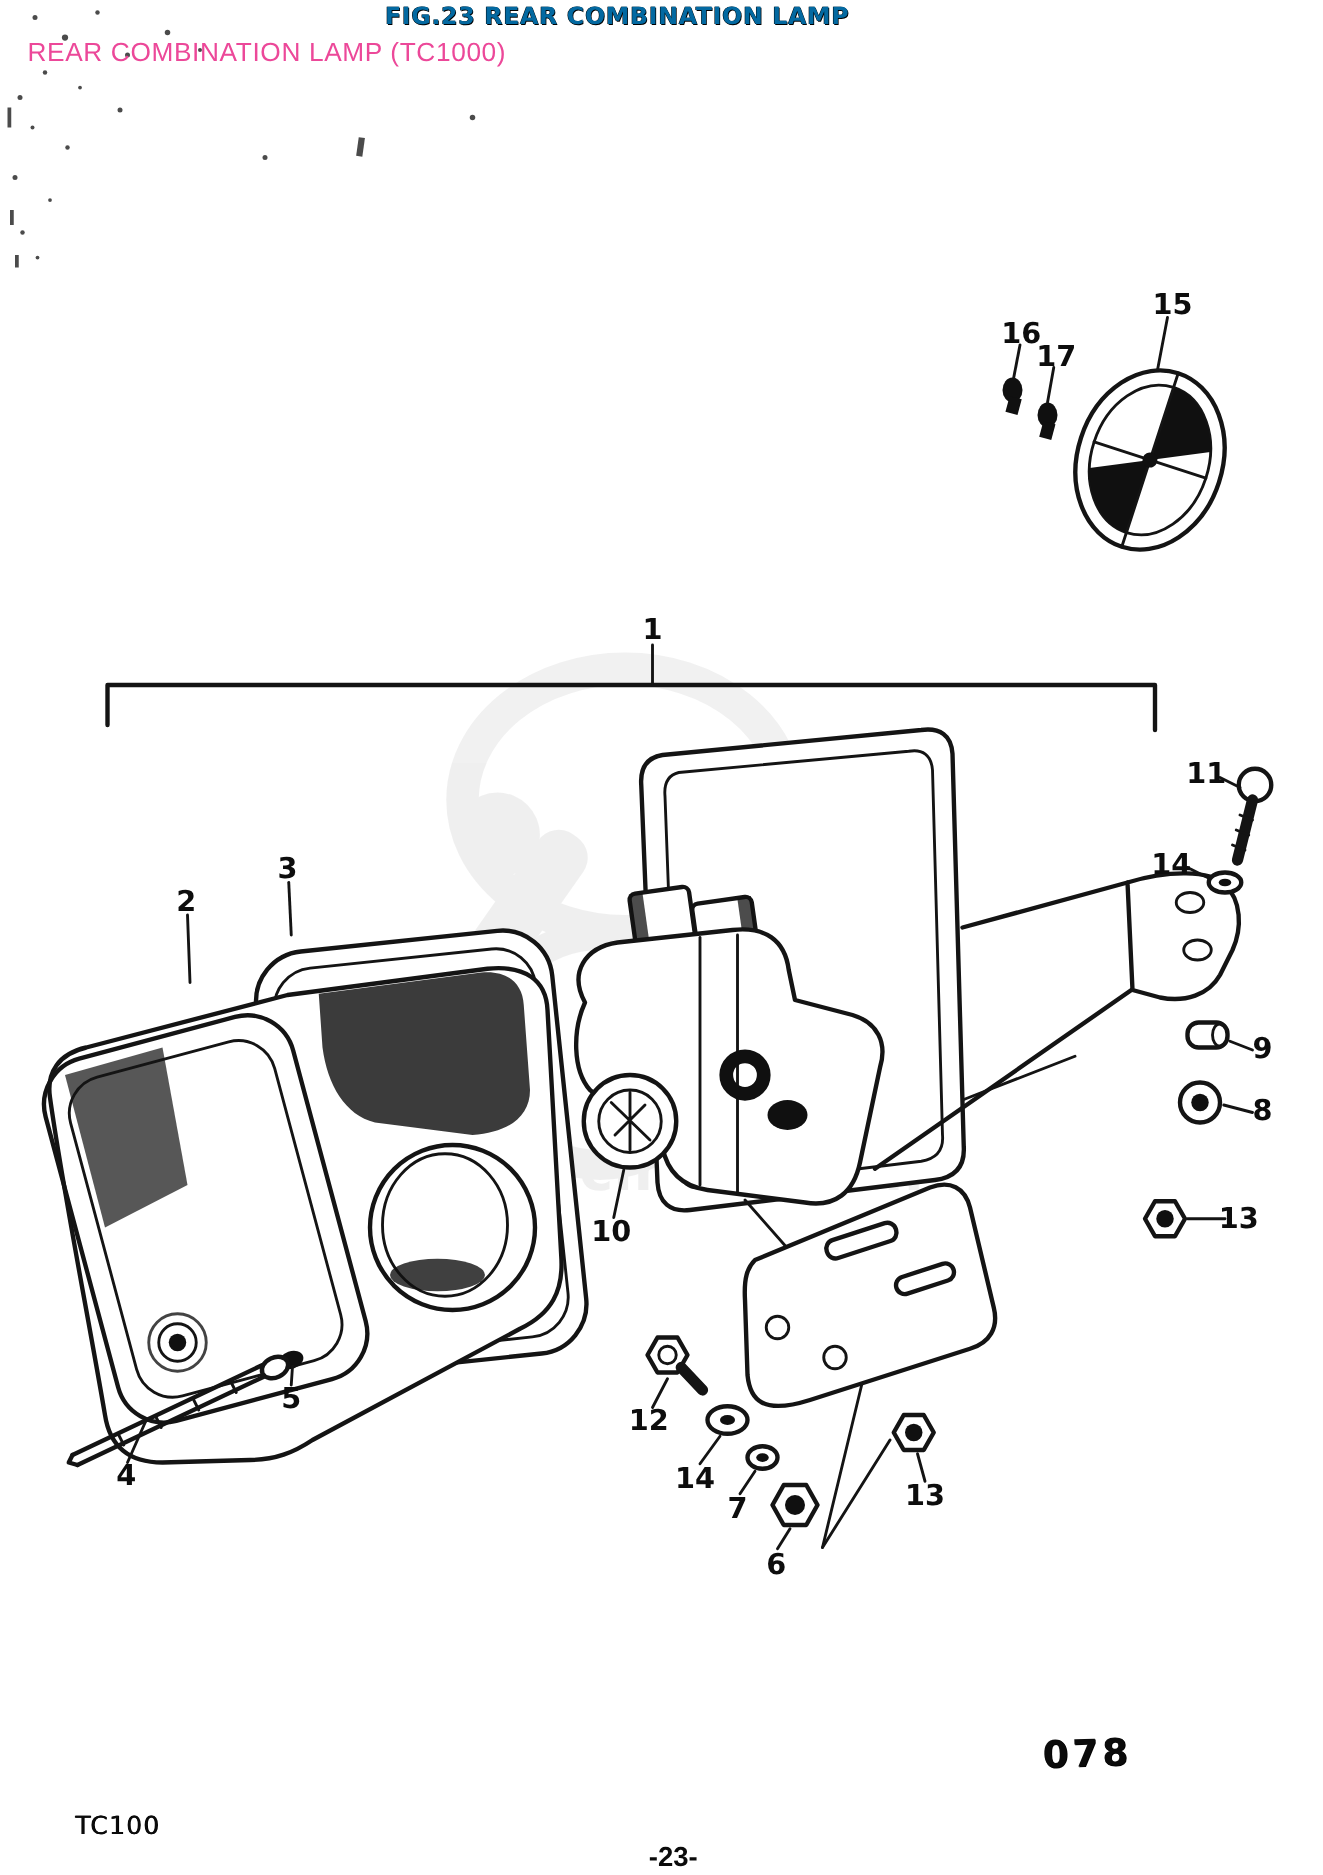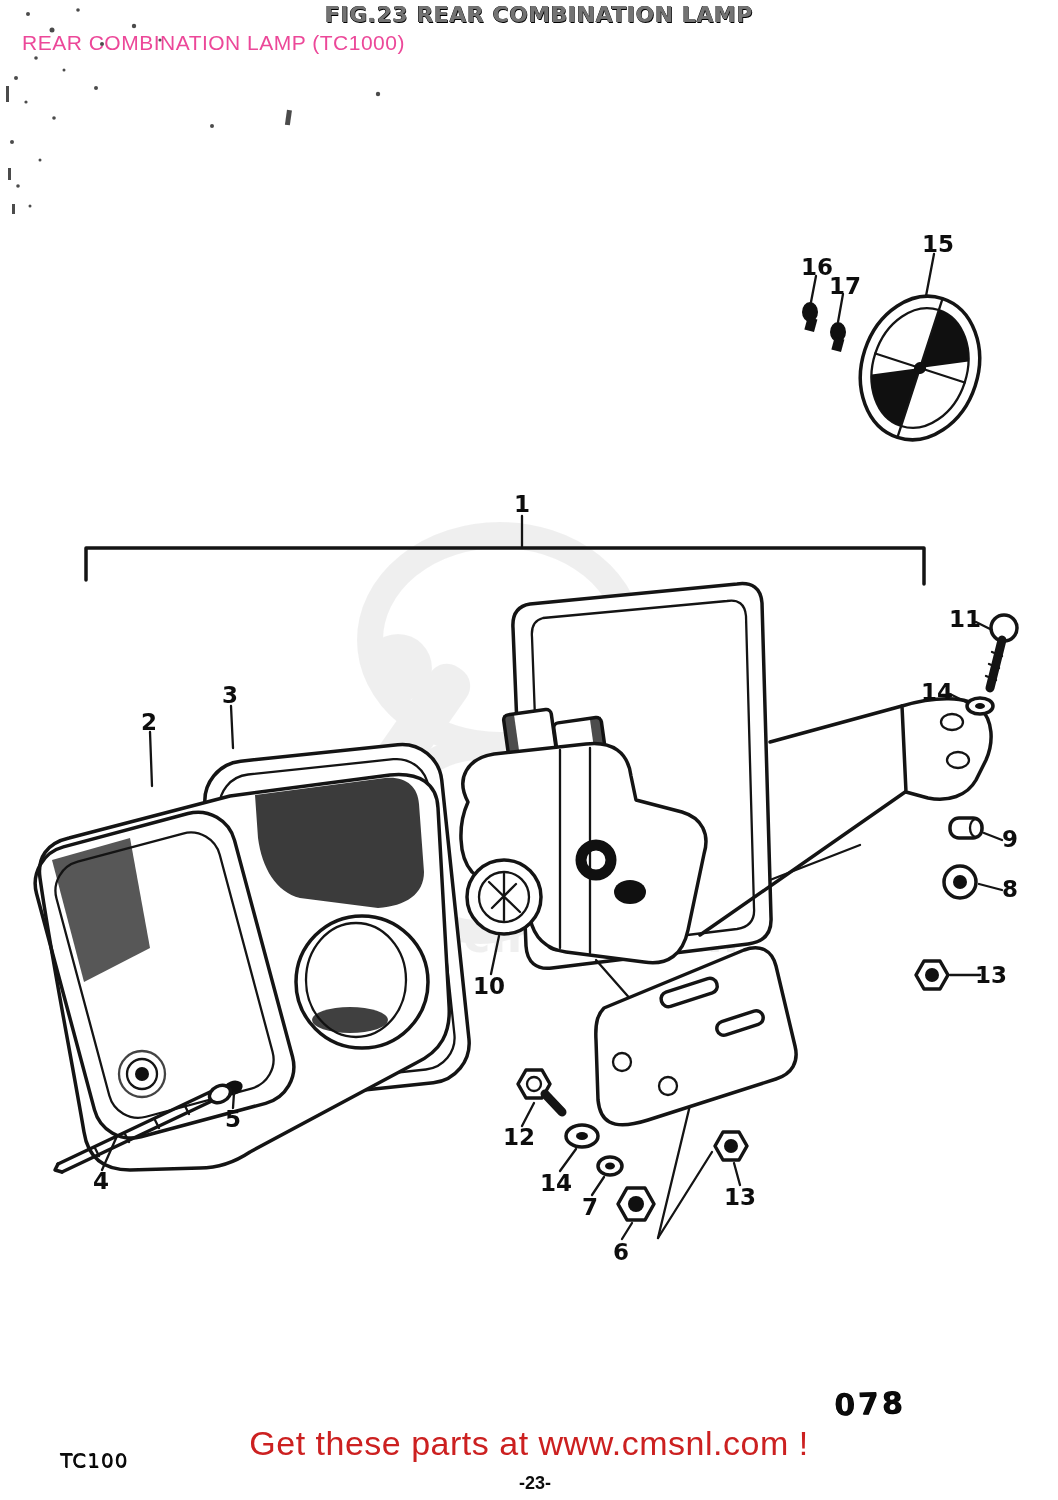--- a/index.html
+++ b/index.html
@@ -9,30 +9,30 @@
 
   
   .ln{stroke:#141414;fill:none;stroke-width:3.5;stroke-linecap:round;stroke-linejoin:round;}
   .thin{stroke:#141414;fill:none;stroke-width:2.3;stroke-linecap:round;stroke-linejoin:round;}
   .wh{fill:#ffffff;}
   .dk{fill:#101010;stroke:none;}
   .callout{font:bold 23px "DejaVu Sans",sans-serif;fill:#0d0d0d;}
   .wm-text{font:bold 46px "DejaVu Sans",sans-serif;fill:#333;}
 
   .stamp-title{position:absolute;left:308px;top:2px;font-family:"DejaVu Sans",sans-serif;
-    font-size:22px;font-weight:800;letter-spacing:.5px;color:#737373;
-    text-shadow:.6px .6px 0 #000,-.4px 0 0 #000;white-space:nowrap;margin-left:17px;}
+    font-size:19px;font-weight:800;letter-spacing:.5px;color:#0369a1;
+    text-shadow:.6px .6px 0 #000,-.4px 0 0 #000;white-space:nowrap;}
   .overlay-title{position:absolute;left:22px;top:31px;font-size:21px;color:#ec4899;
     letter-spacing:.5px;white-space:nowrap;}
   .model-code{position:absolute;left:60px;top:1448px;font-family:"DejaVu Sans",sans-serif;
     font-size:20px;font-weight:400;letter-spacing:1px;color:#0b0b0b;
     text-shadow:.5px .5px 0 #000;}
   .promo{position:absolute;left:0;top:1424px;width:100%;text-align:center;
     font-size:34px;letter-spacing:.5px;}
-  .page-number{position:absolute;left:519px;top:1473px;font-size:18px;font-weight:bold;
+  .page-number{position:absolute;left:519px;top:1473px;font-size:22px;font-weight:bold;
     color:#0b0b0b;}
   .plate-code{position:absolute;left:834px;top:1386px;font-family:"DejaVu Sans",sans-serif;
     font-size:30px;font-weight:800;letter-spacing:3px;color:#0b0b0b;
     transform:rotate(-2deg);text-shadow:.6px .6px 0 #000;}
 </style>
 </head>
 <body>
 
 <div class="page">
 
@@ -244,15 +244,14 @@
         <text x="621" y="1252" class="callout" text-anchor="middle" dominant-baseline="central">6</text>
         <text x="740" y="1197" class="callout" text-anchor="middle" dominant-baseline="central">13</text>
       </g>
   </svg>
 
   <div class="stamp-title">FIG.23 REAR COMBINATION LAMP</div>
   <div class="overlay-title">REAR COMBINATION LAMP (TC1000)</div>
 
   <div class="plate-code">078</div>
   <div class="model-code">TC100</div>
-  <div class="promo" style="color: rgb(204, 32, 32);">Get these parts at www.cmsnl.com !</div>
   <div class="page-number">-23-</div>
 </div>
 
 </body></html>

